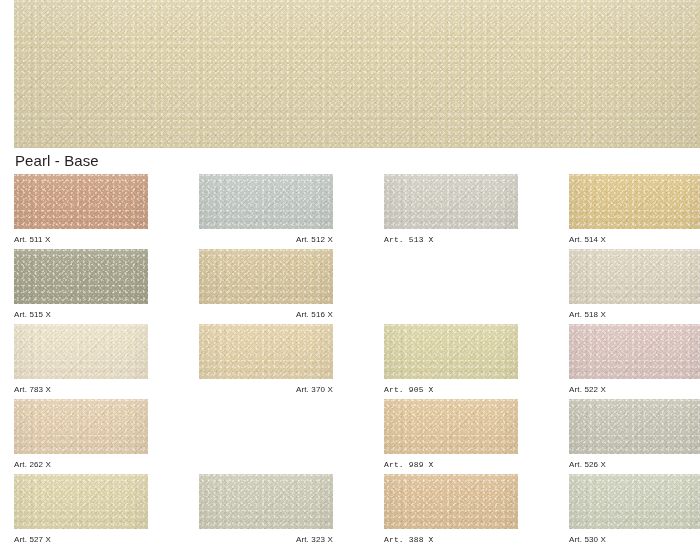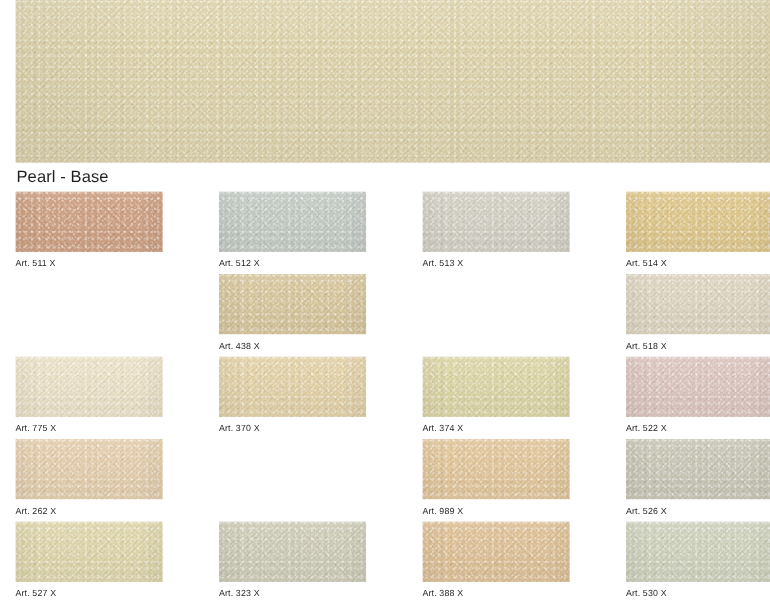--- a/index.html
+++ b/index.html
@@ -80,22 +80,22 @@
   .swatch-row {
     position: relative;
     height: 75px;
   }
   .swatch-cell {
     position: absolute;
     top: 0;
     width: 134px;
   }
   .swatch-cell.c0 { left: 14px; }
-  .swatch-cell.c1 { left: 199px; }
-  .swatch-cell.c2 { left: 384px; }
+  .swatch-cell.c1 { left: 199px; text-align: right; }
+  .swatch-cell.c2 { left: 384px; font-family: Liberation Mono, monospace; }
   .swatch-cell.c3 { left: 569px; }
 
   .swatch-chip {
     position: relative;
     width: 134px;
     height: 55px;
     overflow: hidden;
   }
   .swatch-chip .fill { position: absolute; inset: 0; }
 
@@ -153,66 +153,75 @@
         <div class="swatch-chip">
           <div class="fill" style="background: rgb(224, 200, 140);"></div>
           <div class="tex weave"></div>
           <div class="tex spec"></div>
           <div class="tex vign"></div>
         </div>
         <div class="swatch-label">Art. 514 X</div>
       </div>
     </div>
     <div class="swatch-row">
+      <div class="swatch-cell c0">
+        <div class="swatch-chip">
+          <div class="fill" style="background: rgb(168, 166, 140);"></div>
+          <div class="tex weave"></div>
+          <div class="tex spec"></div>
+          <div class="tex vign"></div>
+        </div>
+        <div class="swatch-label">Art. 515 X</div>
+      </div>
       <div class="swatch-cell c1">
         <div class="swatch-chip">
           <div class="fill" style="background: rgb(216, 199, 157);"></div>
           <div class="tex weave"></div>
           <div class="tex spec"></div>
           <div class="tex vign"></div>
         </div>
-        <div class="swatch-label">Art. 438 X</div>
+        <div class="swatch-label">Art. 516 X</div>
       </div>
       <div class="swatch-cell c3">
         <div class="swatch-chip">
           <div class="fill" style="background: rgb(222, 213, 192);"></div>
           <div class="tex weave"></div>
           <div class="tex spec"></div>
           <div class="tex vign"></div>
         </div>
         <div class="swatch-label">Art. 518 X</div>
       </div>
     </div>
     <div class="swatch-row">
       <div class="swatch-cell c0">
         <div class="swatch-chip">
           <div class="fill" style="background: rgb(236, 226, 200);"></div>
           <div class="tex weave"></div>
           <div class="tex spec"></div>
           <div class="tex vign"></div>
         </div>
-        <div class="swatch-label">Art. 775 X</div>
+        <div class="swatch-label">Art. 783 X</div>
       </div>
       <div class="swatch-cell c1">
         <div class="swatch-chip">
           <div class="fill" style="background: rgb(228, 210, 168);"></div>
           <div class="tex weave"></div>
           <div class="tex spec"></div>
           <div class="tex vign"></div>
         </div>
         <div class="swatch-label">Art. 370 X</div>
       </div>
       <div class="swatch-cell c2">
         <div class="swatch-chip">
           <div class="fill" style="background: rgb(220, 214, 166);"></div>
           <div class="tex weave"></div>
           <div class="tex spec"></div>
           <div class="tex vign"></div>
         </div>
-        <div class="swatch-label">Art. 374 X</div>
+        <div class="swatch-label">Art. 905 X</div>
       </div>
       <div class="swatch-cell c3">
         <div class="swatch-chip">
           <div class="fill" style="background: rgb(221, 198, 192);"></div>
           <div class="tex weave"></div>
           <div class="tex spec"></div>
           <div class="tex vign"></div>
         </div>
         <div class="swatch-label">Art. 522 X</div>
       </div>

